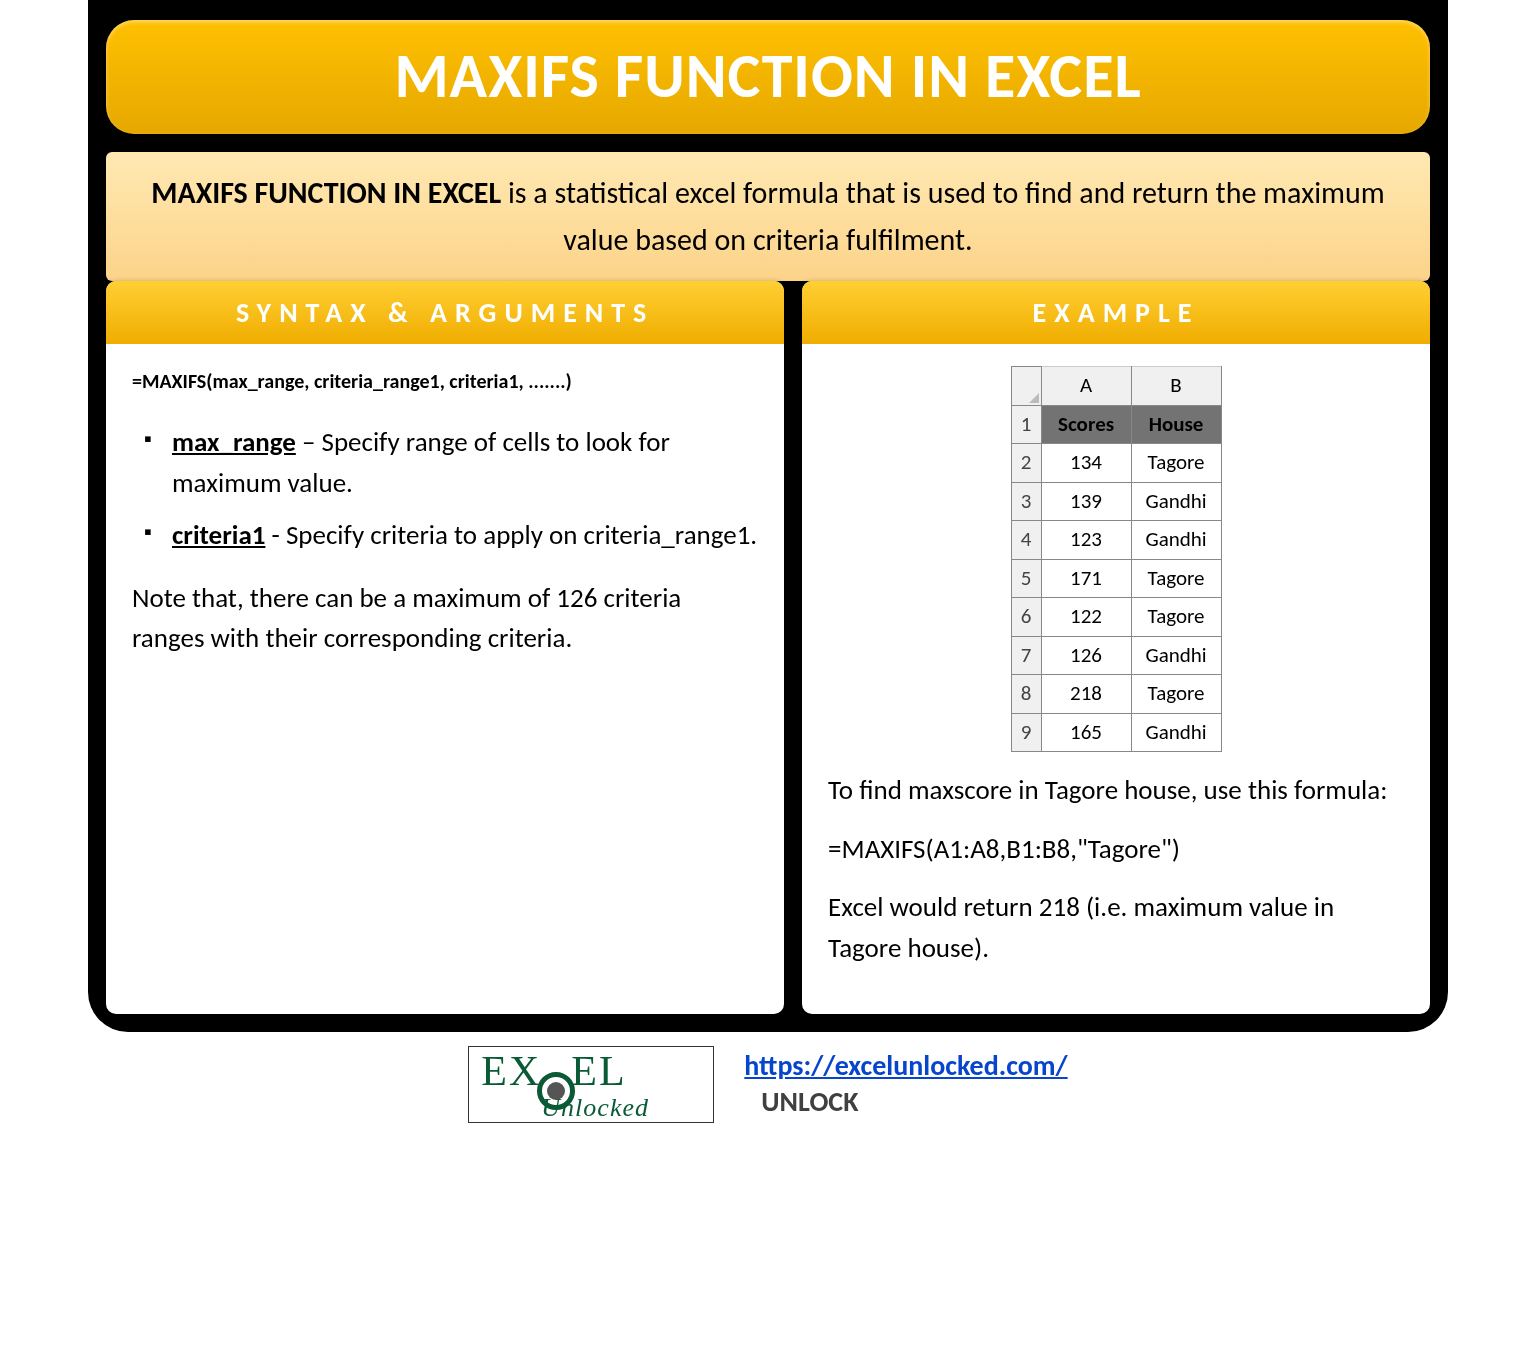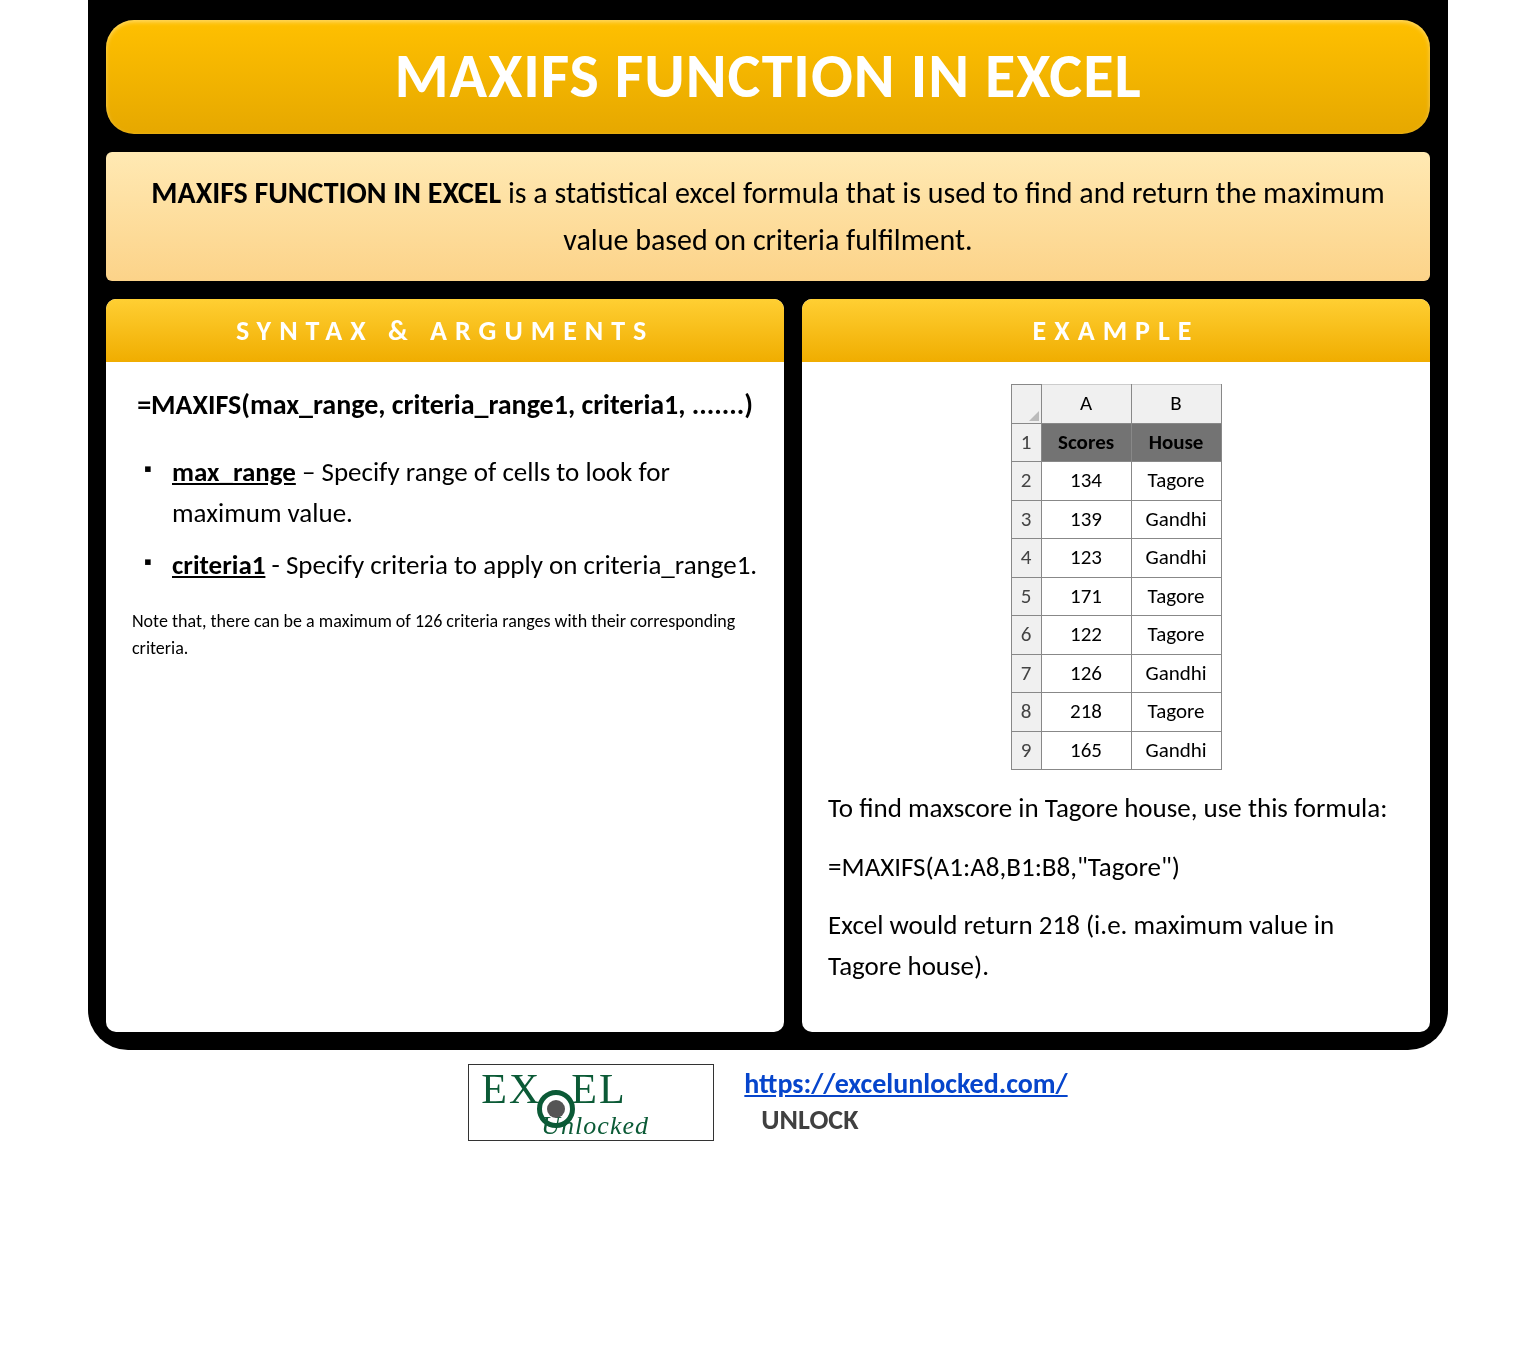--- a/index.html
+++ b/index.html
@@ -32,21 +32,20 @@
     letter-spacing: 1px;
   }
   .desc-bar {
     background: linear-gradient(to bottom, #ffe9b3 0%, #fcd389 100%);
     border-radius: 6px;
     padding: 18px 30px;
     text-align: center;
     font-size: 30px;
     line-height: 1.55;
     color: #000;
-    margin-bottom: 18px;
     box-shadow: 0 2px 4px rgba(0,0,0,0.3);
   }
   .desc-bar b { font-weight: 700; }
   .cols {
     display: flex;
     gap: 18px;
   }
   .card {
     background: #fff;
     border-radius: 10px;
@@ -66,44 +65,44 @@
     text-align: center;
     padding: 14px 8px;
   }
   .card-body {
     padding: 22px 26px 28px 26px;
     font-size: 27px;
     line-height: 1.5;
     color: #000;
   }
   .formula {
-    text-align: center;
+    text-align: left;
     font-weight: 700;
-    font-size: 28px;
+    font-size: 20px;
     margin-bottom: 26px;
   }
   ul.args {
     list-style: none;
     padding-left: 8px;
     margin-bottom: 22px;
   }
   ul.args li {
     position: relative;
     padding-left: 32px;
     margin-bottom: 12px;
   }
   ul.args li::before {
     content: "▪";
     position: absolute;
     left: 4px;
     top: 0;
     font-size: 22px;
   }
   .u { text-decoration: underline; font-weight: 700; }
-  .note { font-size: 18px; }
+  .note { font-size: 27px; }
   .tbl-wrap { display:flex; justify-content:center; margin-bottom: 18px; }
   table.excel {
     border-collapse: collapse;
     font-size: 21px;
   }
   table.excel th, table.excel td {
     border: 1px solid #888;
     padding: 3px 0;
     text-align: center;
   }

